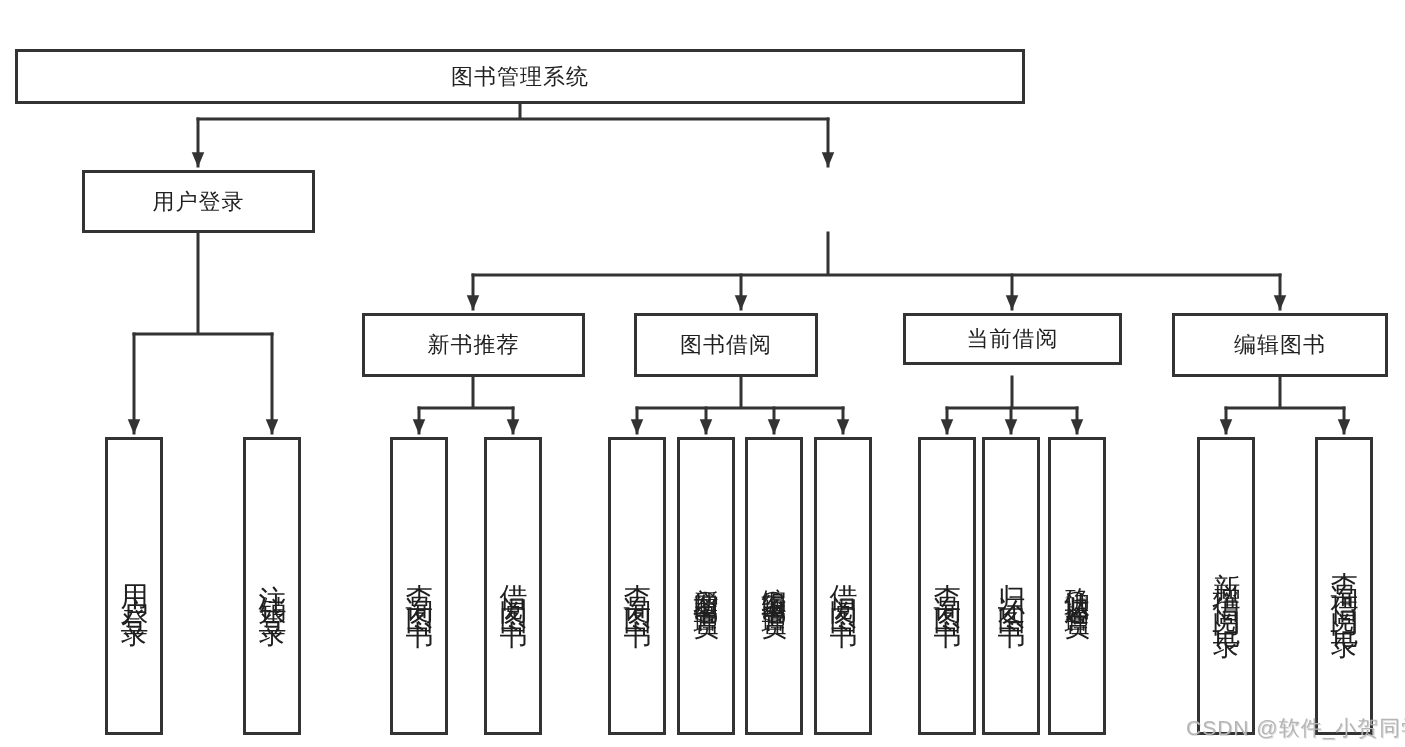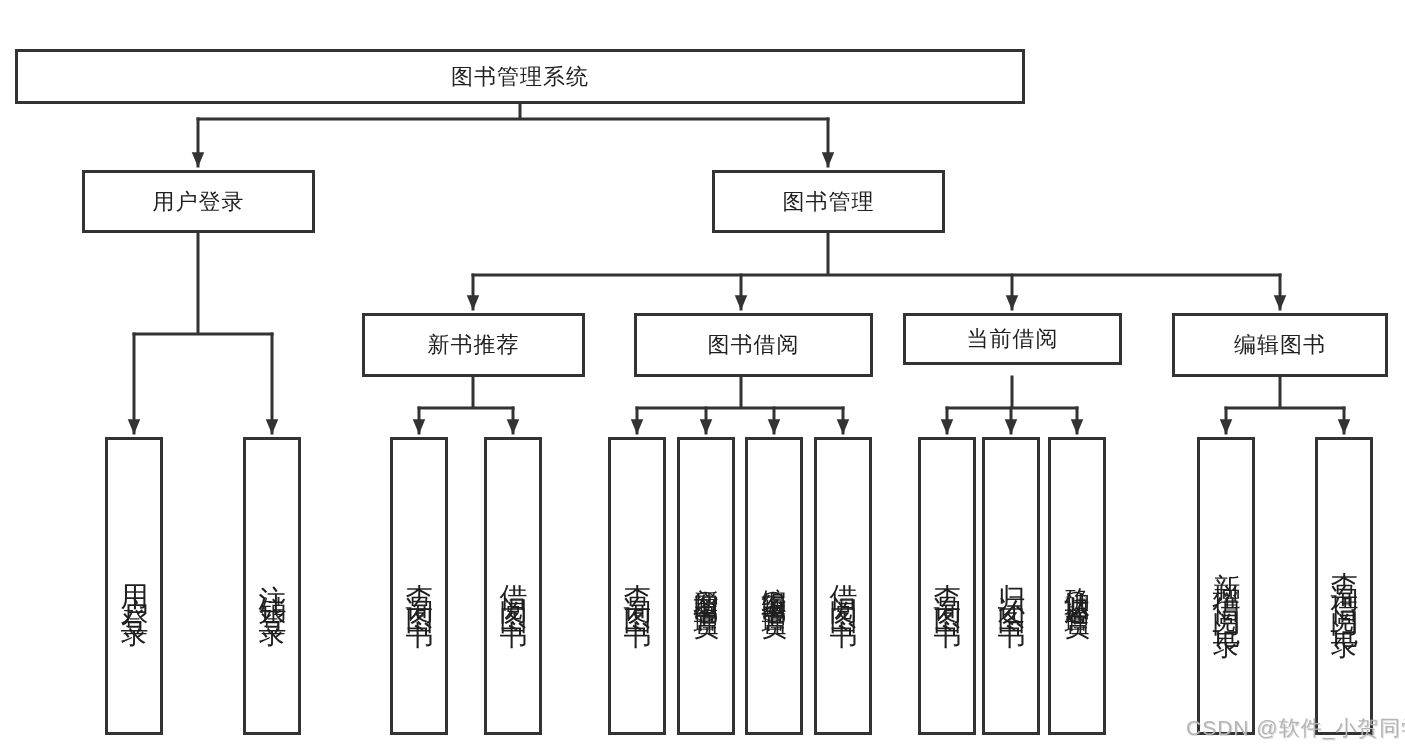--- a/index.html
+++ b/index.html
@@ -91,24 +91,23 @@
       <line x1="1011" y1="408" x2="1011" y2="433" marker-end="url(#arrow)"></line>
       <line x1="1077" y1="408" x2="1077" y2="433" marker-end="url(#arrow)"></line>
       <line x1="1226" y1="408" x2="1226" y2="433" marker-end="url(#arrow)"></line>
       <line x1="1344" y1="408" x2="1344" y2="433" marker-end="url(#arrow)"></line>
     </g>
   </svg>
 
   <div class="box h root" style="left:15px; top:13px; width:1010px; height:55px;margin-top:36px;">图书管理系统</div>
 
   <div class="box h" style="left:82px; top:170px; width:233px; height:63px;">用户登录</div>
-  <div class="box h" style="left:712px; top:170px; width:233px; height:63px;">图书管理</div>
 
   <div class="box h" style="left:362px; top:313px; width:223px; height:64px;">新书推荐</div>
-  <div class="box h" style="left:634px; top:313px; width:239px; height:64px;">图书借阅</div>
+  <div class="box h" style="left:634px; top:313px; width:184px; height:64px;">图书借阅</div>
   <div class="box h" style="left:903px; top:313px; width:219px; height:52px;">当前借阅</div>
   <div class="box h" style="left:1172px; top:313px; width:216px; height:64px;">编辑图书</div>
 
   <div class="box v" style="left:105px; top:437px; width:58px; height:298px;">用户登录</div>
   <div class="box v" style="left:243px; top:437px; width:58px; height:298px;">注销登录</div>
 
   <div class="box v" style="left:390px; top:437px; width:58px; height:298px;">查询图书</div>
   <div class="box v" style="left:484px; top:437px; width:58px; height:298px;">借阅图书</div>
 
   <div class="box v" style="left:608px; top:437px; width:58px; height:298px;">查询图书</div>

